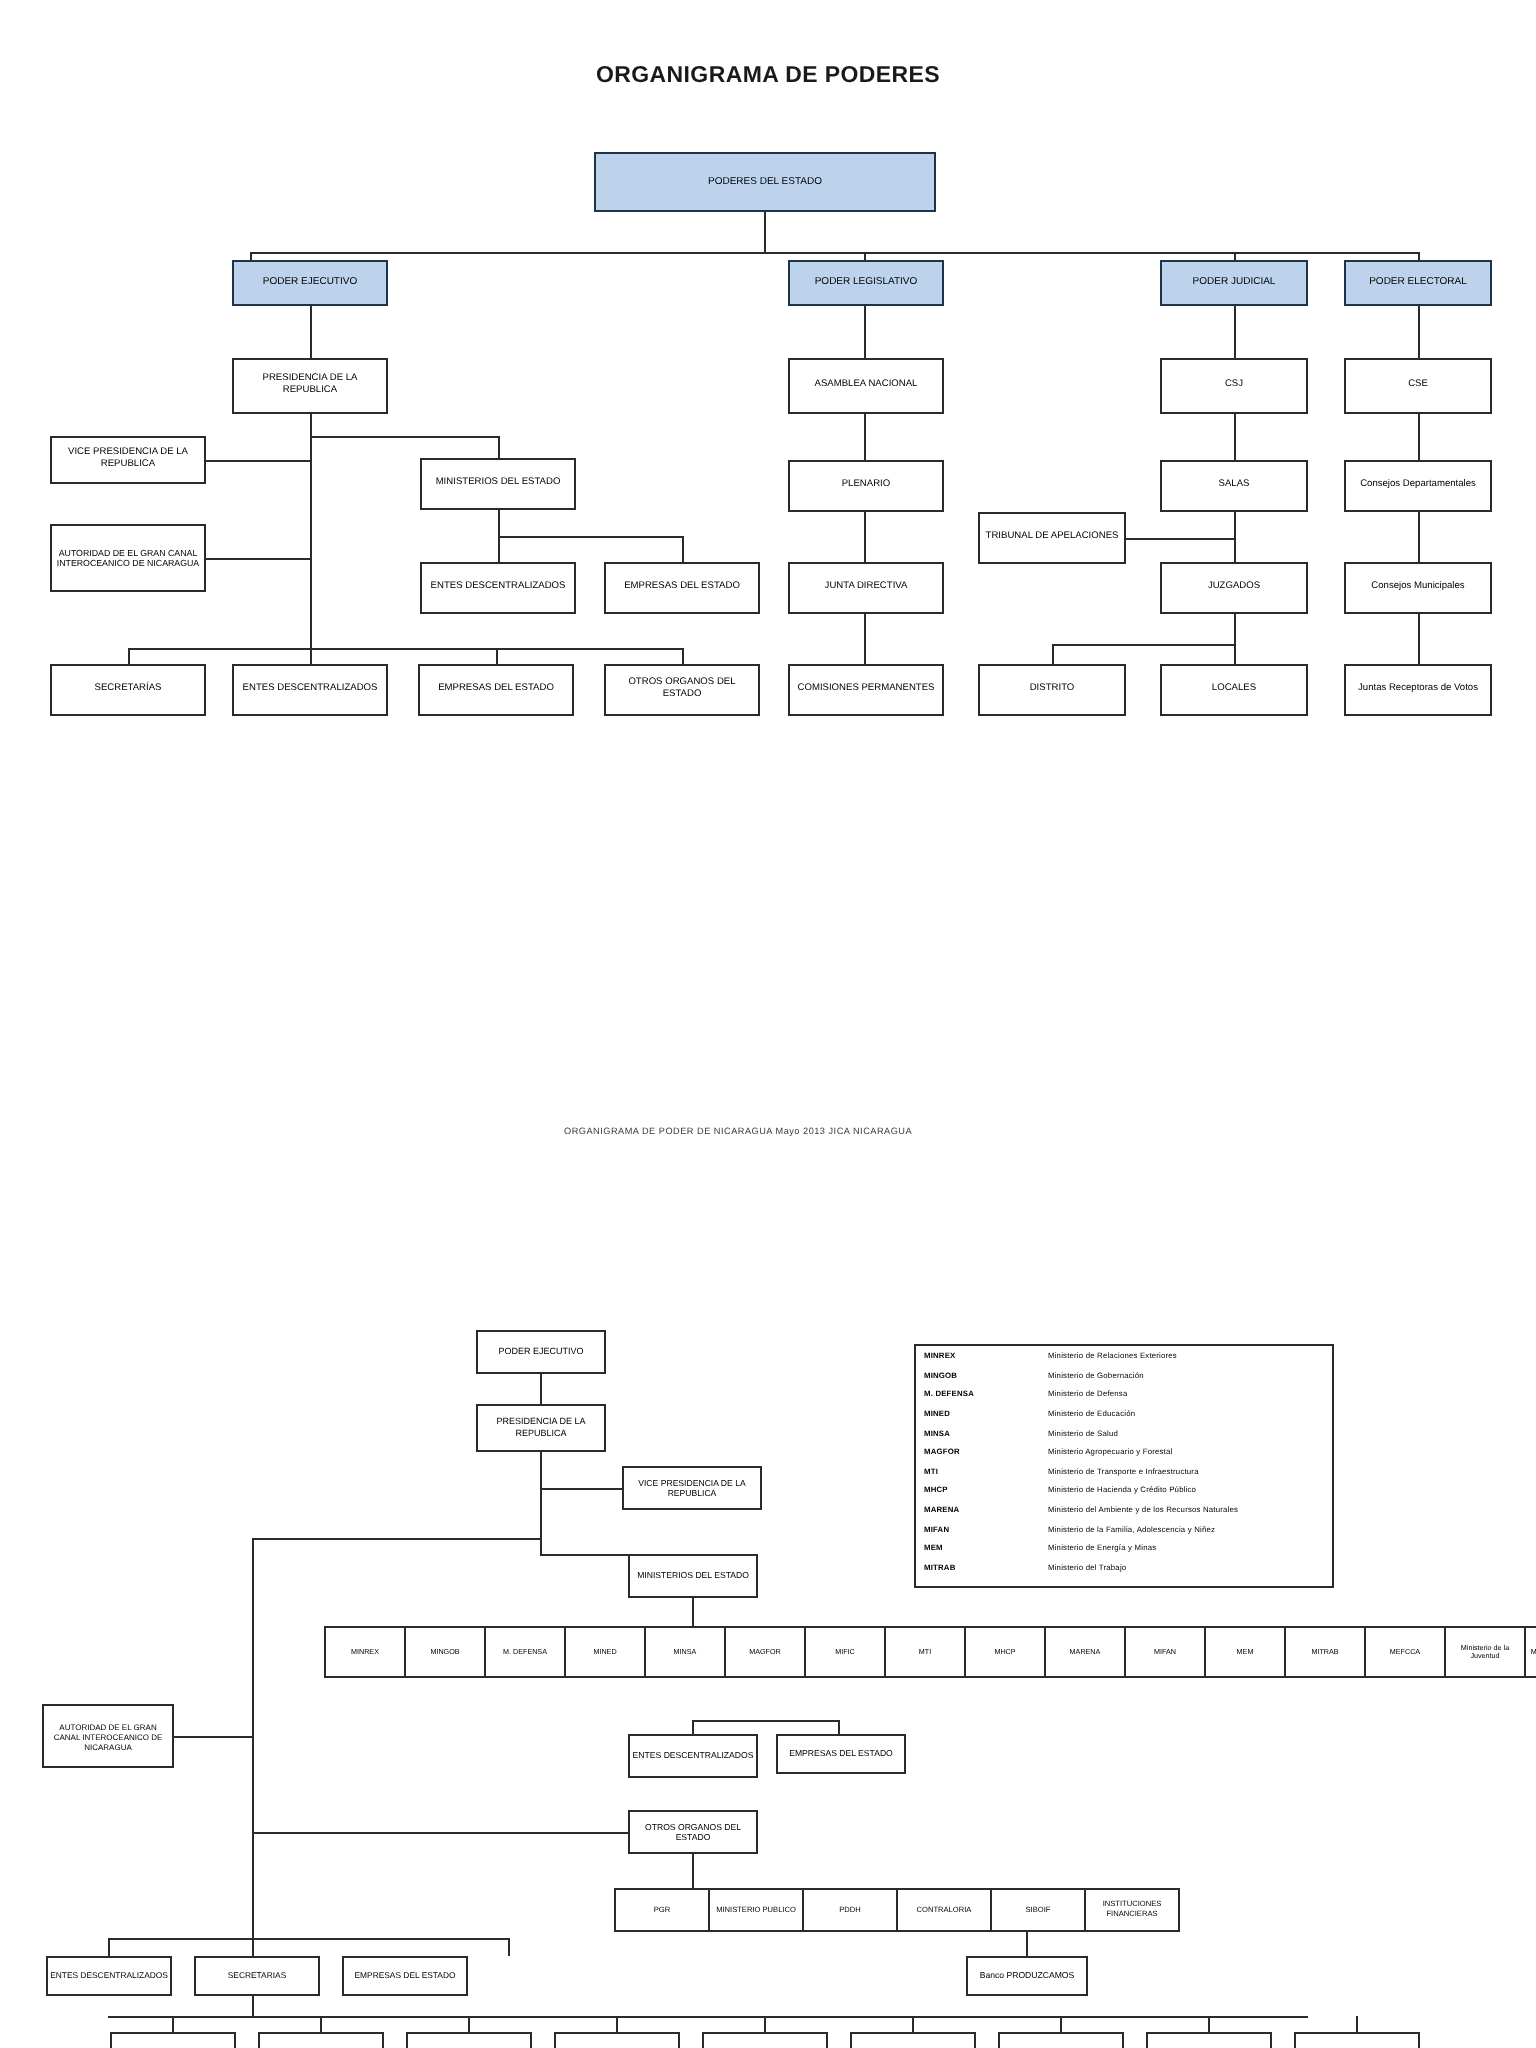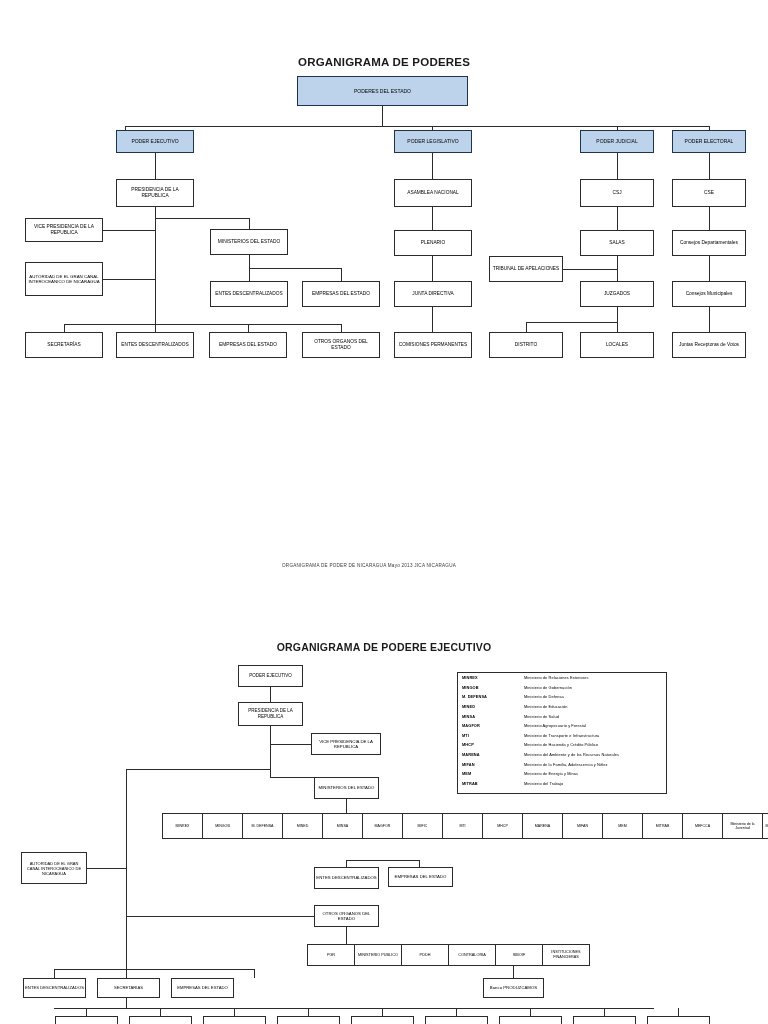--- a/index.html
+++ b/index.html
@@ -1,21 +1,21 @@
 <!DOCTYPE html>
 <html><head>
 <meta charset="utf-8">
 <style>
   html,body{margin:0;padding:0;background:#fff;}
   body{width:768px;height:1024px;position:relative;overflow:hidden;
        font-family:"Liberation Sans","DejaVu Sans",sans-serif;color:#000;}
   .page{position:absolute;left:0;top:0;width:768px;height:1024px;background:#fff;}
 
   .title{position:absolute;text-align:center;font-weight:bold;color:#1a1a1a;letter-spacing:.2px;}
-  #title-1{left:234px;top:56px;width:300px;font-size:11.5px;}
+  #title-1{left:234px;top:32px;width:300px;font-size:11.5px;}
   #title-2{left:234px;top:641px;width:300px;font-size:10.5px;}
 
   .caption{position:absolute;font-size:4.6px;color:#3a3a3a;letter-spacing:.25px;white-space:nowrap;}
 
   
   .box{position:absolute;box-sizing:border-box;border:1px solid #2b2b2b;
        background:#fff;display:flex;align-items:center;justify-content:center;
        text-align:center;line-height:1.25;padding:1px;overflow:hidden;}
   .box span{display:block;width:100%;}
   .blue{background:#bdd3ec;border:1.3px solid #20334d;}
@@ -171,21 +171,20 @@
   <div class="box" style="left:672px;top:281px;width:74px;height:26px;font-size:4.8px;">
     <span>Consejos Municipales</span>
     </div>
   <div class="ln lnv" style="left:709px;top:307px;height:25px;"></div>
   <div class="box" style="left:672px;top:332px;width:74px;height:26px;font-size:4.8px;">
     <span>Juntas Receptoras de Votos</span>
     </div>
 
   <div class="caption" style="left:282px;top:563px;">ORGANIGRAMA DE PODER DE NICARAGUA    Mayo 2013    JICA NICARAGUA</div>
 
-  <div id="title-2" class="title">ORGANIGRAMA DE PODERE EJECUTIVO</div>
 
   <div class="box" style="left:238px;top:665px;width:65px;height:22px;font-size:4.5px;">
     <span>PODER EJECUTIVO</span>
     </div>
   <div class="ln lnv" style="left:270px;top:687px;height:15px;"></div>
 
   <div class="box" style="left:238px;top:702px;width:65px;height:24px;font-size:4.5px;">
     <span>PRESIDENCIA DE LA REPUBLICA</span>
     </div>
 

